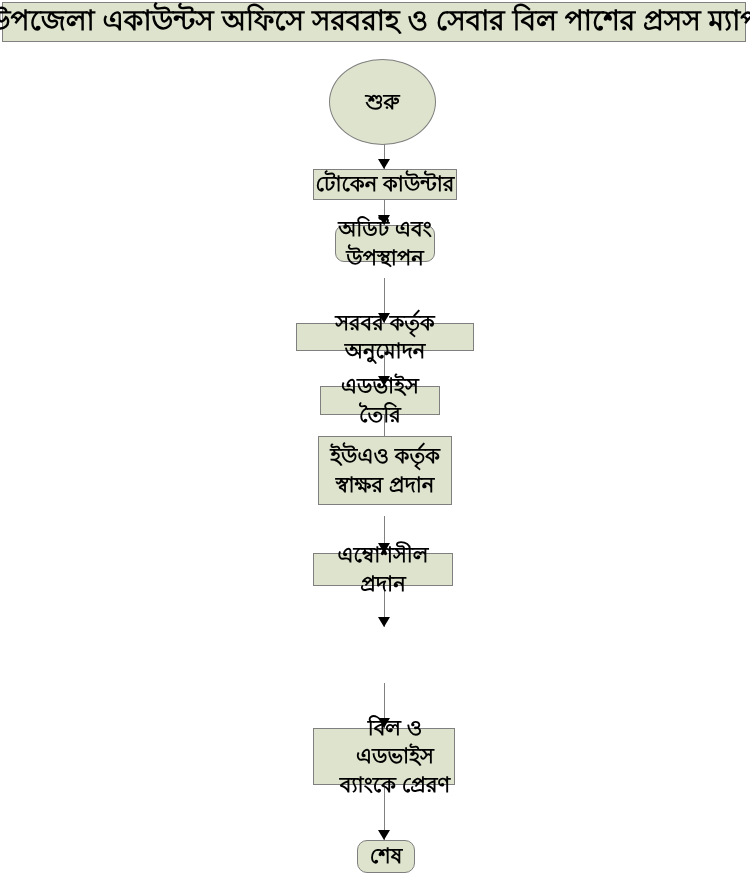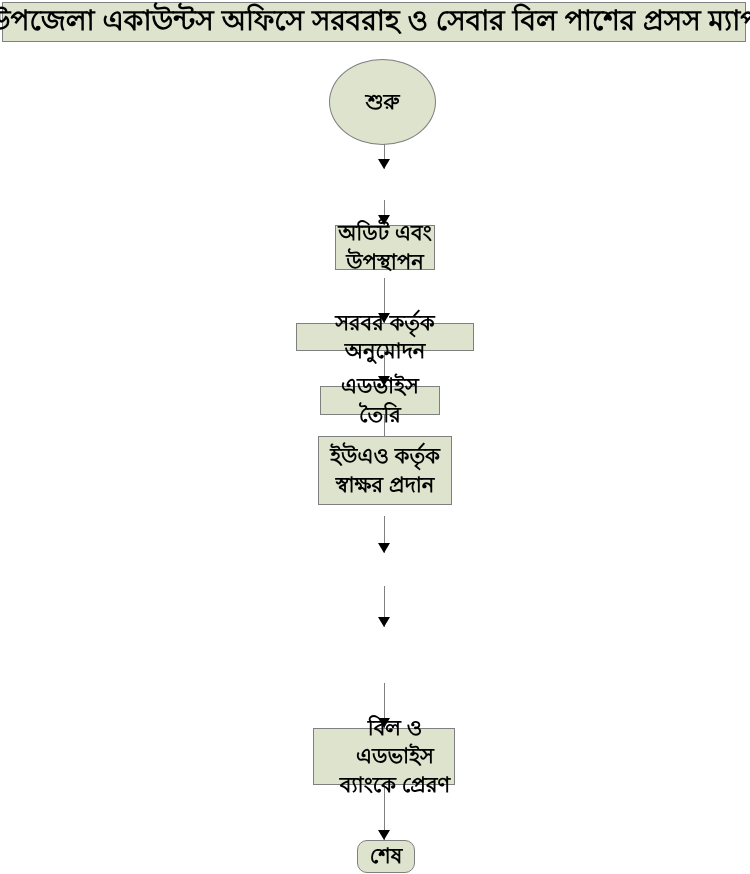--- a/index.html
+++ b/index.html
@@ -95,31 +95,33 @@
   <div class="connector" style="left:384px; top:586px; height:41px;">
     <div class="arrowhead"></div>
   </div>
   <div class="connector" style="left:384px; top:683px; height:45px;">
     <div class="arrowhead"></div>
   </div>
   <div class="connector" style="left:384px; top:785px; height:55px;">
     <div class="arrowhead"></div>
   </div>
 
+  <div class="node" style="left:313px; top:169px; width:144px; height:31px;">টোকেন কাউন্টার</div>
 
-  <div class="node" style="left:335px; top:225px; width:100px; height:45px;">অডিট এবং
+  <div class="node" style="left:335px; top:225px; width:100px; height:37px;border-radius:9px;">অডিট এবং
 উপস্থাপন</div>
 
   <div class="node" style="left:296px; top:323px; width:178px; height:28px;">সরবর কর্তৃক অনুমোদন</div>
 
   <div class="node" style="left:320px; top:386px; width:120px; height:29px;">এডভাইস তৈরি</div>
 
   <div class="node" style="left:318px; top:436px; width:134px; height:69px;">ইউএও কর্তৃক
 স্বাক্ষর প্রদান</div>
 
+  <div class="node" style="left:313px; top:553px; width:140px; height:33px;">এম্বোশসীল প্রদান</div>
 
 
   <div class="node" style="left:313px; top:728px; width:142px; height:57px;padding-left:22px;">বিল ও এডভাইস
 ব্যাংকে প্রেরণ</div>
 
   <div class="node" style="left:357px; top:840px; width:58px; height:33px;border-radius:10px;">শেষ</div>
 
 </div>
 
 </body></html>

